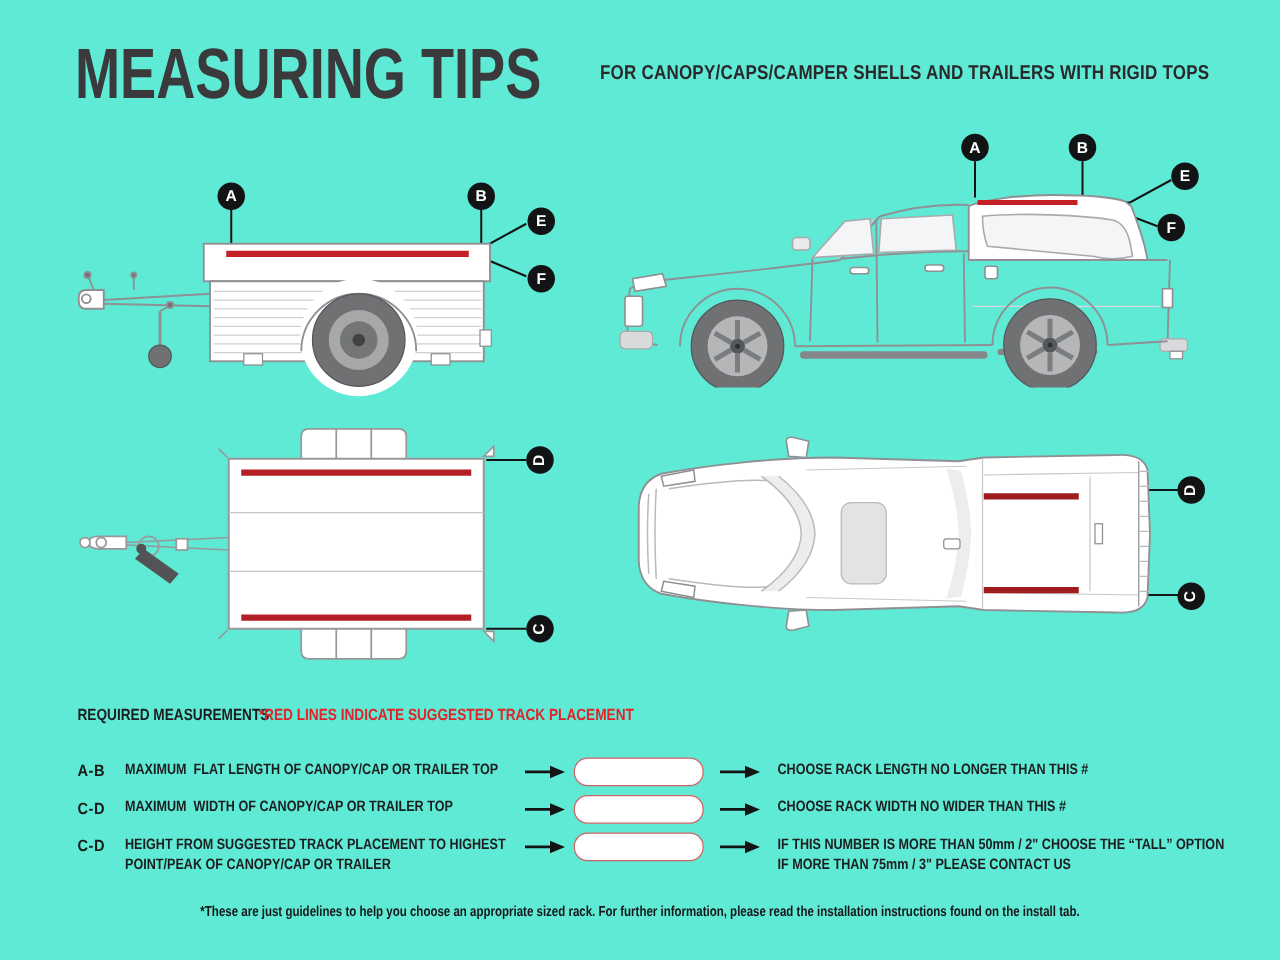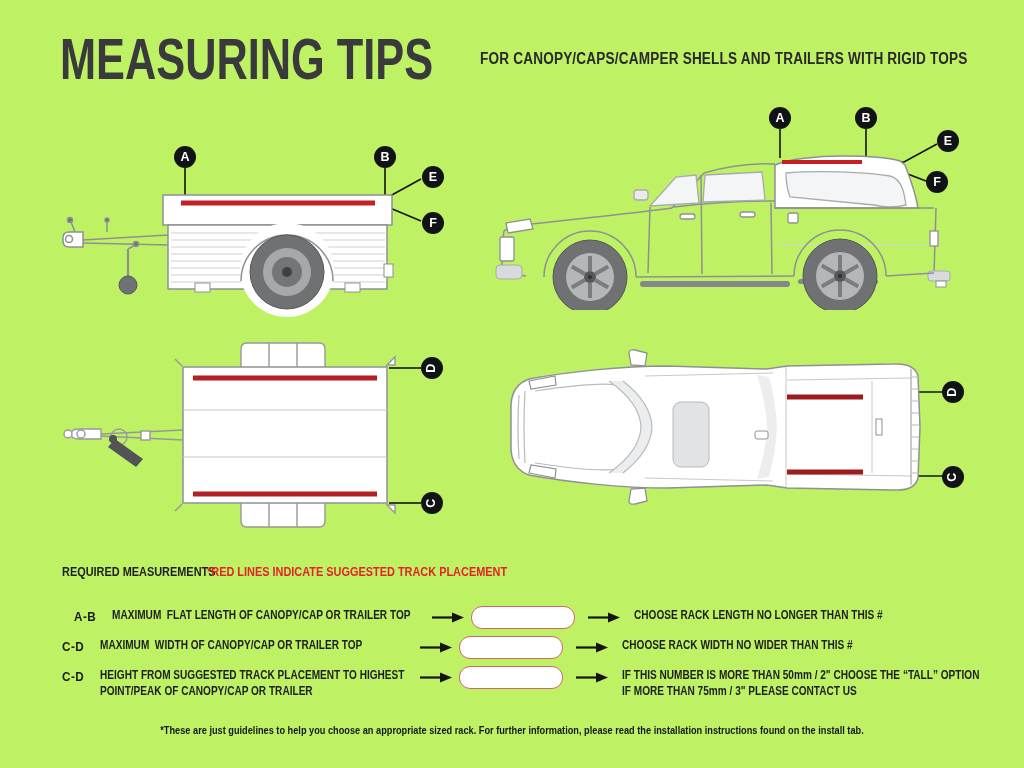--- a/index.html
+++ b/index.html
@@ -1,16 +1,16 @@
 <!DOCTYPE html>
 <html><head>
 <meta charset="utf-8">
 <style>
   html,body{margin:0;padding:0;background:#ffffff;}
-  .page{position:relative;width:1024px;height:768px;background:#bef264;overflow:hidden;
+  .page{position:relative;width:1024px;height:768px;background:#5eead4;overflow:hidden;
         font-family:"Liberation Sans",sans-serif;color:#1a1a1a;}
   .abs{position:absolute;}
 
   
   .title{left:60px;top:31px;font-size:57px;line-height:1;font-weight:bold;color:#3A3A3C;
          transform:scaleX(0.76);transform-origin:left top;white-space:nowrap;}
   .subtitle{left:480px;top:50px;font-size:16px;font-weight:bold;color:#29292B;
             transform:scaleX(0.85);transform-origin:left top;white-space:nowrap;letter-spacing:.2px;}
 
   
@@ -300,21 +300,21 @@
   <div class="abs lbl rot" style="left:942px;top:381px;">
       <span>D</span>
     </div>
   <div class="abs lbl rot" style="left:942px;top:466px;">
       <span>C</span>
     </div>
 
   <div class="abs cap" style="left:62px;top:565px;font-size:13px;">REQUIRED MEASUREMENTS</div>
   <div class="abs cap red" style="left:207px;top:565px;font-size:13px;">*RED LINES INDICATE SUGGESTED TRACK PLACEMENT</div>
 
-  <div class="abs" style="left:12px;top:606px;width:900px;height:28px;">
+  <div class="abs" style="left:0;top:606px;width:900px;height:28px;">
     <div class="abs rowid" style="left:62px;top:3px;">A-B</div>
     <div class="abs cap" style="left:100px;top:3px;">MAXIMUM  FLAT LENGTH OF CANOPY/CAP OR TRAILER TOP</div>
     <div class="abs arrow" style="left:420px;top:6px;">
       <svg width="32" height="11">
           <line x1="0" y1="5.5" x2="22" y2="5.5" stroke="#141414" stroke-width="2.2"></line>
           <polygon points="20,0.5 32,5.5 20,10.5" fill="#141414"></polygon>
         </svg>
     </div>
     <div class="abs pill" style="left:459px;top:0;"></div>
     <div class="abs arrow" style="left:576px;top:6px;">

